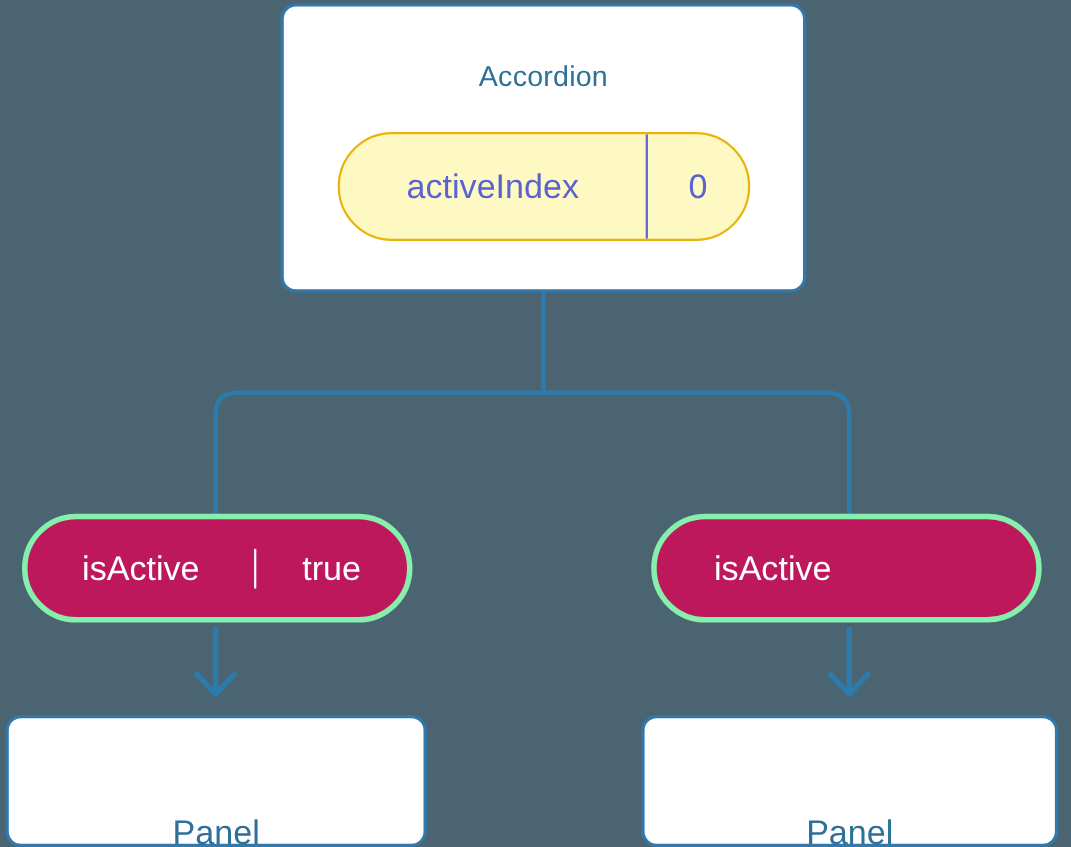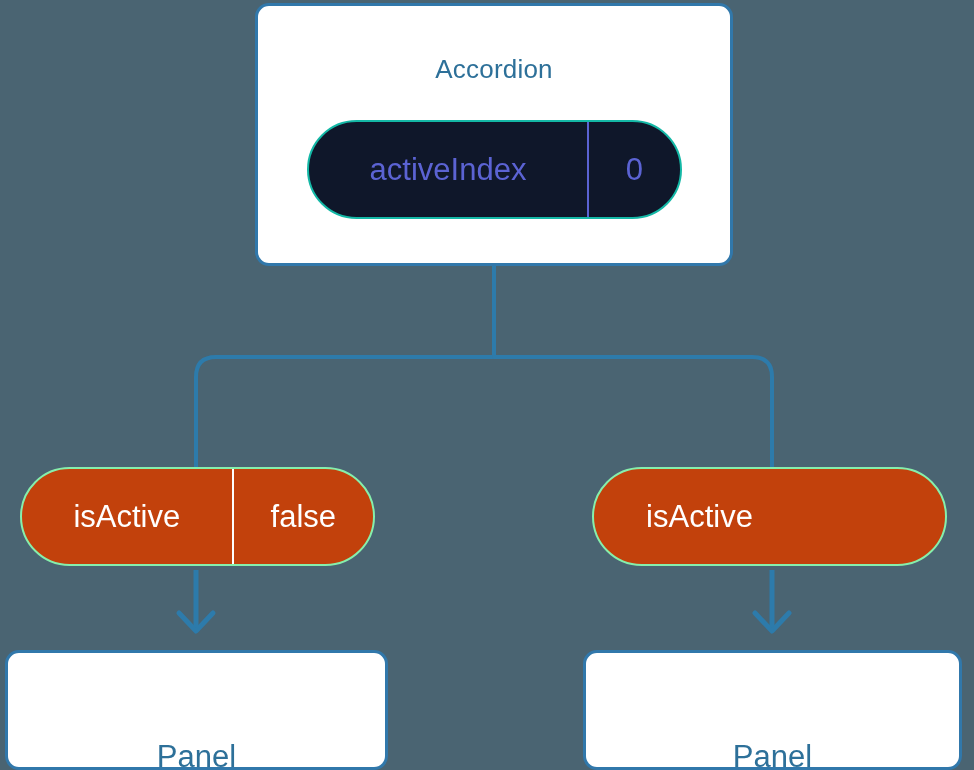--- a/index.html
+++ b/index.html
@@ -73,35 +73,36 @@
     align-items: center;
     justify-content: center;
     box-sizing: border-box;
     font-size: 31px;
     font-weight: 400;
     white-space: nowrap;
   }
 
   
   .pill-outline {
-    background: #0f172a;
-    border: 2px solid #14b8a6;
+    background: #fef9c3;
+    border: 2px solid #eab308;
   }
   .pill-outline .pill-key {
     color: #5b63d3;
   }
   .pill-outline .pill-val {
     color: #5b63d3;
     border-left: 2px solid #5b63d3;
   }
 
   
   .pill-filled {
-    background: #c2410c;
-    border: 2px solid #86efac;
+    background: #be185d;
+    border: 5px solid #86efac;
+    align-items: center;
   }
   .pill-filled .pill-key {
     color: #ffffff;
   }
   .pill-filled .pill-val {
     color: #ffffff;
     border-left: 2px solid #ffffff;
   }
 
   #state-pill {
@@ -176,21 +177,21 @@
     <div id="accordion-title">Accordion</div>
   </div>
 
   <div class="pill pill-outline" id="state-pill">
     <div class="pill-key">activeIndex</div>
     <div class="pill-val">0</div>
   </div>
 
   <div class="pill pill-filled" id="prop-pill-left">
     <div class="pill-key">isActive</div>
-    <div class="pill-val">false</div>
+    <div class="pill-val">true</div>
   </div>
 
   <div class="card" id="panel-card-left">
     <div class="panel-label">Panel</div>
   </div>
 
   <div class="pill pill-filled" id="prop-pill-right">
     <div class="pill-key">isActive</div>
   </div>
 

